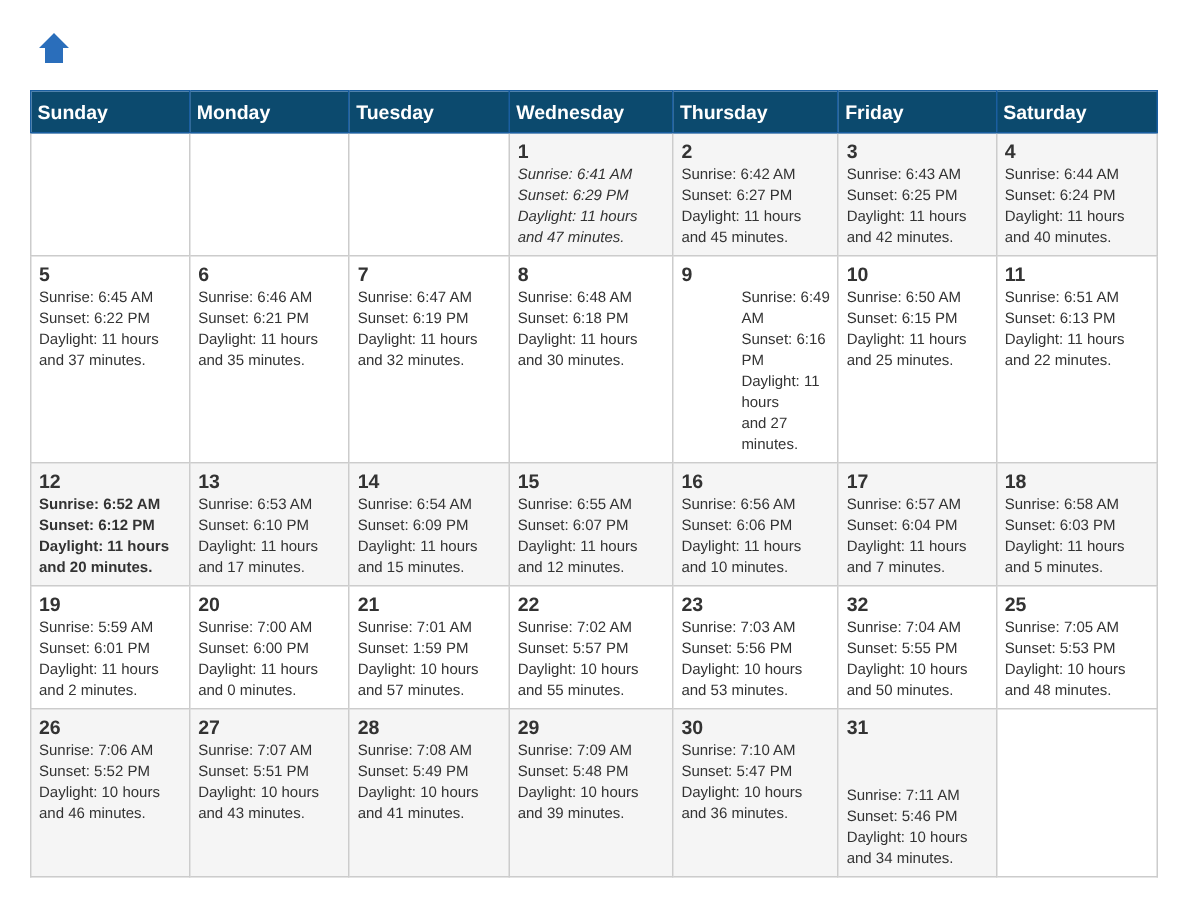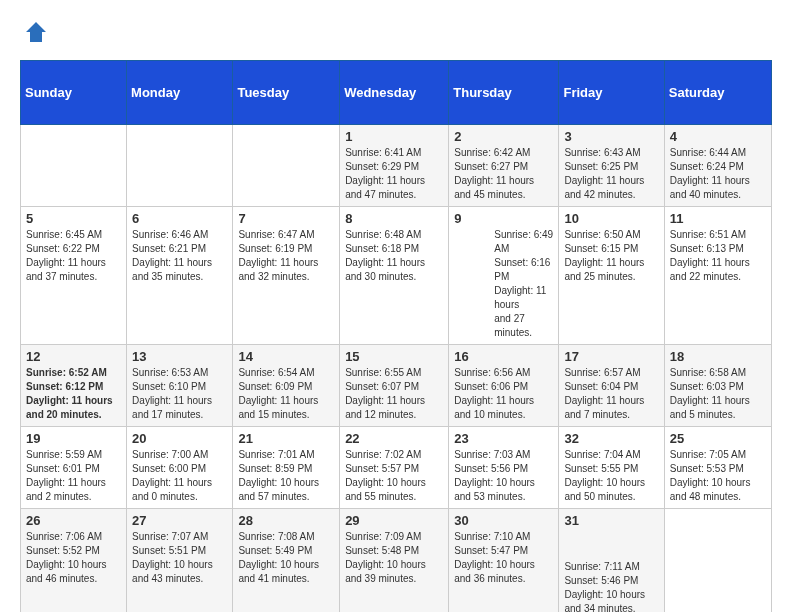--- a/index.html
+++ b/index.html
@@ -51,25 +51,25 @@
     .location-title {
       font-size: 16px;
       color: #333;
     }
     .calendar {
       width: 100%;
       border-collapse: collapse;
       border: 1px solid #ccc;
     }
     .calendar th {
-      background-color: #1d4ed8;
+      background-color: #0c4a6e;
       color: #fff;
       font-size: 13px;
       font-weight: bold;
-      padding: 24px 4px;
+      padding: 6px 4px;
       text-align: left;
       border: 1px solid #1a5ea0;
     }
     .calendar td {
       vertical-align: top;
       width: 113px;
       min-height: 80px;
       padding: 4px 5px;
       border: 1px solid #ccc;
       font-size: 10.5px;
@@ -128,21 +128,21 @@
         <th>Saturday</th>
       </tr>
   </thead>
   <tbody id="calendar-body">
   <tr>
         <td class="empty-cell"></td>
         <td class="empty-cell"></td>
         <td class="empty-cell"></td>
         <td>
           <span class="day-number">1</span>
-          <div class="day-info" style="white-space: pre-line;">Sunrise: 6:41 AM
+          <div class="day-info" style="white-space: pre-line; font-style: italic;">Sunrise: 6:41 AM
 Sunset: 6:29 PM
 Daylight: 11 hours
 and 47 minutes.</div>
         </td>
         <td>
           <span class="day-number">2</span>
           <div class="day-info" style="white-space: pre-line;">Sunrise: 6:42 AM
 Sunset: 6:27 PM
 Daylight: 11 hours
 and 45 minutes.</div>
@@ -275,21 +275,21 @@
         <td>
           <span class="day-number">20</span>
           <div class="day-info" style="white-space: pre-line;">Sunrise: 7:00 AM
 Sunset: 6:00 PM
 Daylight: 11 hours
 and 0 minutes.</div>
         </td>
         <td>
           <span class="day-number">21</span>
           <div class="day-info" style="white-space: pre-line;">Sunrise: 7:01 AM
-Sunset: 8:59 PM
+Sunset: 1:59 PM
 Daylight: 10 hours
 and 57 minutes.</div>
         </td>
         <td>
           <span class="day-number">22</span>
           <div class="day-info" style="white-space: pre-line;">Sunrise: 7:02 AM
 Sunset: 5:57 PM
 Daylight: 10 hours
 and 55 minutes.</div>
         </td>

